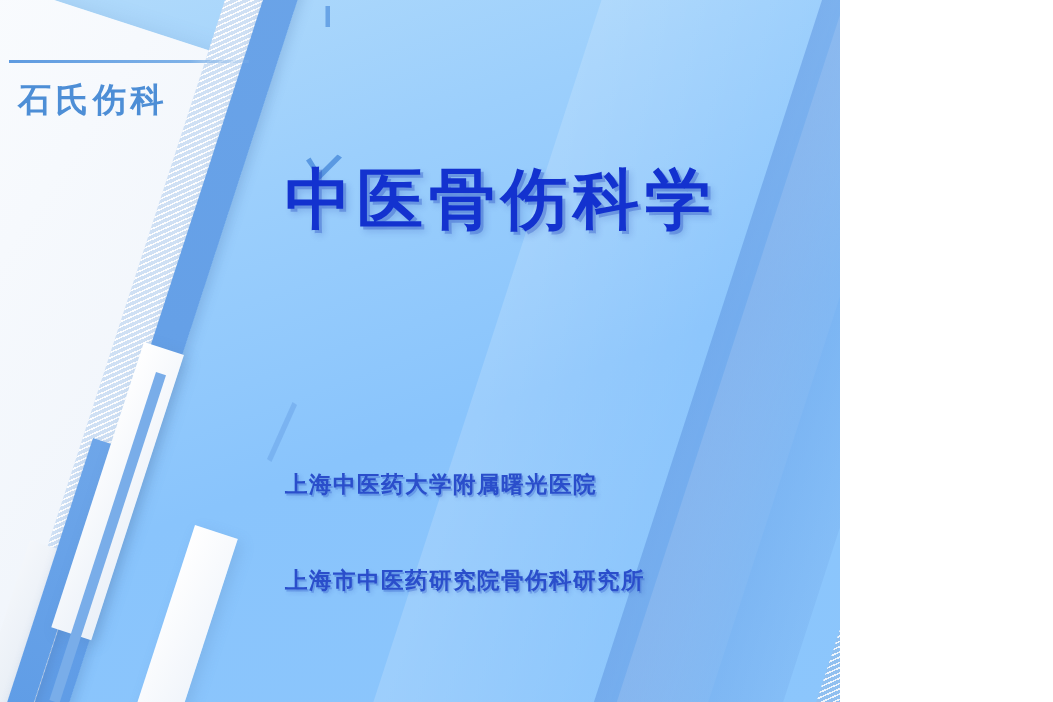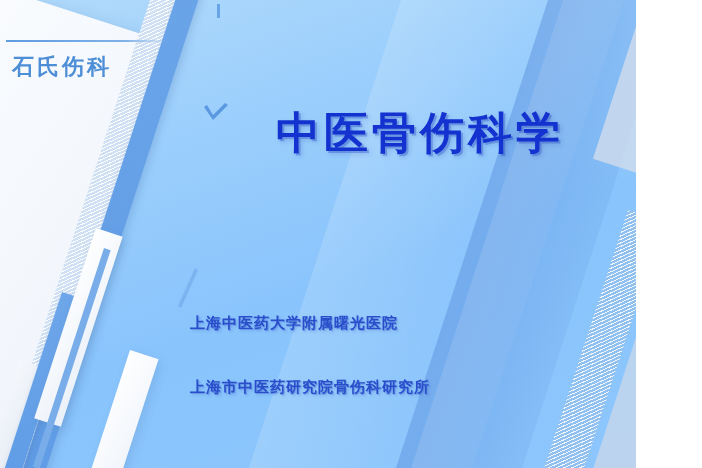--- a/index.html
+++ b/index.html
@@ -2,21 +2,21 @@
 <html><head>
 <meta charset="utf-8">
 <style>
   html, body {
     margin: 0;
     padding: 0;
     background: #ffffff;
   }
   .slide {
     position: relative;
-    width: 636px;
+    width: 560px;
     height: 468px;
     overflow: hidden;
     font-family: Liberation Mono, monospace;
     background: linear-gradient(160deg, #b2dbfb 0%, #9ccffc 28%, #89c4fc 58%, #8cc6fc 100%);
   }
 
   
   .band {
     position: absolute;
     transform-origin: top left;
@@ -190,21 +190,21 @@
     position: absolute;
     left: 190px;
     top: 0;
     width: 460px;
     height: 468px;
   }
   .title-main {
     position: absolute;
     top: 104px;
     left: 0; right: 0;
-    text-align: center;
+    text-align: left;
     font-size: 44px;
     font-weight: bold;
     letter-spacing: 4px;
     color: #1332cf;
     text-shadow: 2px 2px 0 rgba(25,60,190,0.30), 3px 3px 5px rgba(20,50,160,0.20);
     white-space: nowrap;
   }
   .title-sub {
     position: absolute;
     top: 188px;

